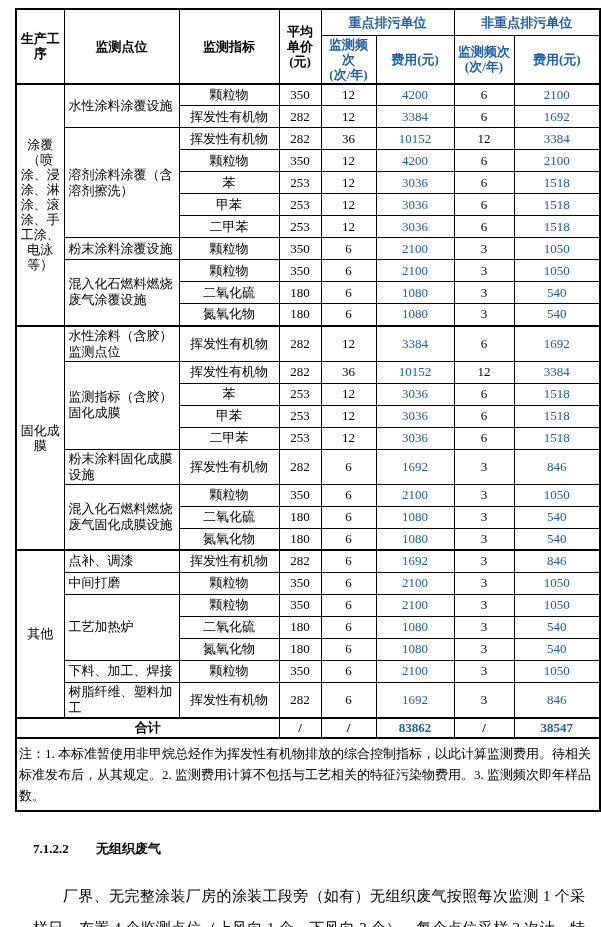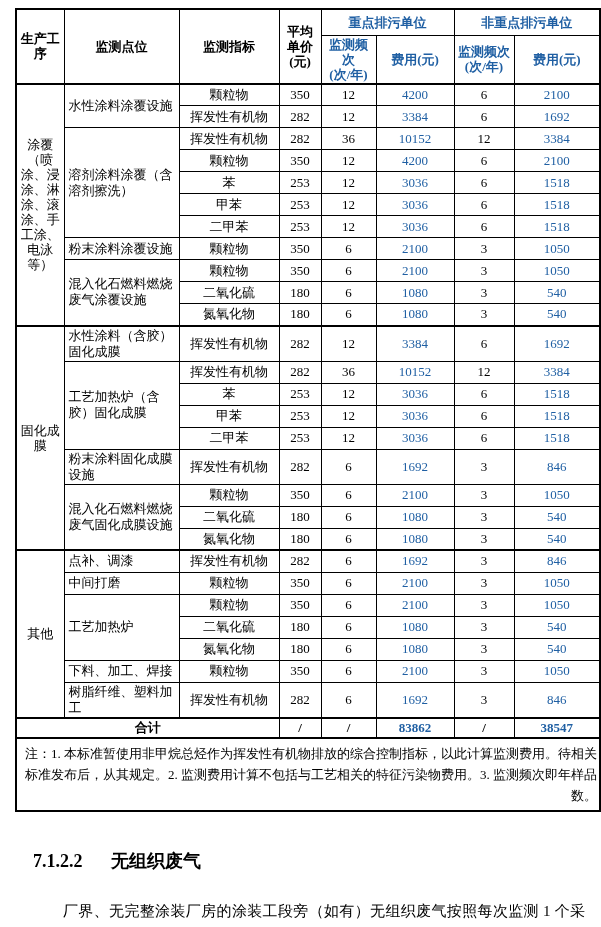--- a/index.html
+++ b/index.html
@@ -34,30 +34,30 @@
   thead tr.top-row th[rowspan] { border-bottom: 2px solid #000; }
 
   .pre { white-space: pre-line; }
   .blue { color: #1F5FA3; }
   .col-process { line-height: 15px; padding: 16px 1px; }
   .col-point { text-align: left; padding-left: 4px; }
   tr.group-start td { border-top: 2px solid #000; }
   tr.total-row td { border-top: 2px solid #000; font-weight: bold; height: 16px; }
   tr.note-row td {
     border-top: 2px solid #000;
-    text-align: right;
+    text-align: left;
     line-height: 21px;
     padding: 4px 2px;
     height: auto;
     margin-top: 28px;
   }
 
   .section-heading {
-    margin: 37px 0 0 18px;
-    font-size: 18px;
+    margin: 28px 0 0 18px;
+    font-size: 13px;
     font-weight: bold;
   }
   .section-heading .num { margin-right: 24px; }
   .para {
     margin: 22px 16px 0 18px;
     font-size: 15px;
     line-height: 32px;
     text-align: justify;
     text-indent: 2em;
   }
@@ -195,30 +195,30 @@
         <tr>
           <td>氮氧化物</td>
           <td>180</td>
           <td>6</td>
           <td class="blue">1080</td>
           <td>3</td>
           <td class="blue">540</td>
         </tr>
         <tr class="group-start">
           <td rowspan="9" class="col-process pre">固化成膜</td>
-          <td class="col-point">水性涂料（含胶）固化成膜</td>
+          <td class="col-point">水性涂料（含胶）监测点位</td>
           <td>挥发性有机物</td>
           <td>282</td>
           <td>12</td>
           <td class="blue">3384</td>
           <td>6</td>
           <td class="blue">1692</td>
         </tr>
         <tr>
-          <td rowspan="4" class="col-point">工艺加热炉（含胶）固化成膜</td>
+          <td rowspan="4" class="col-point">监测指标（含胶）固化成膜</td>
           <td>挥发性有机物</td>
           <td>282</td>
           <td>36</td>
           <td class="blue">10152</td>
           <td>12</td>
           <td class="blue">3384</td>
         </tr>
         <tr>
           <td>苯</td>
           <td>253</td>

